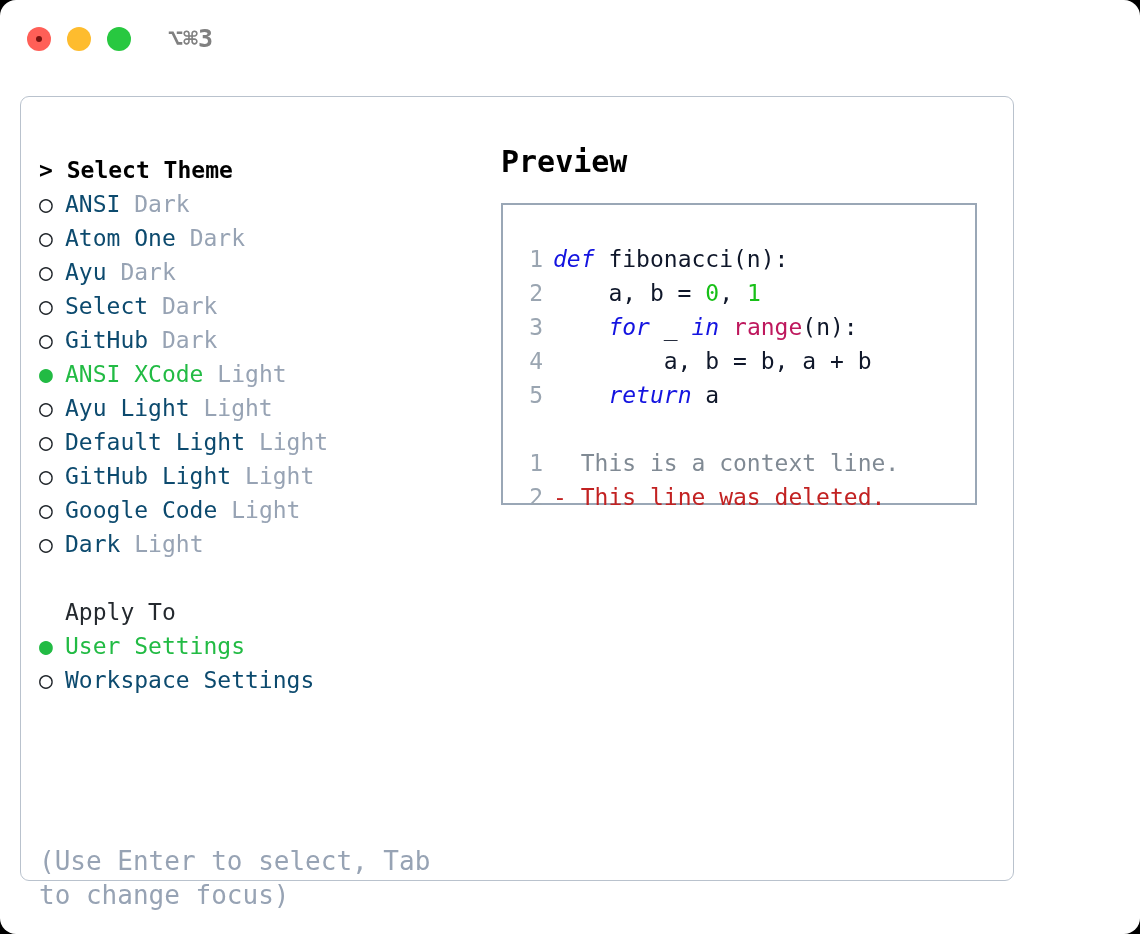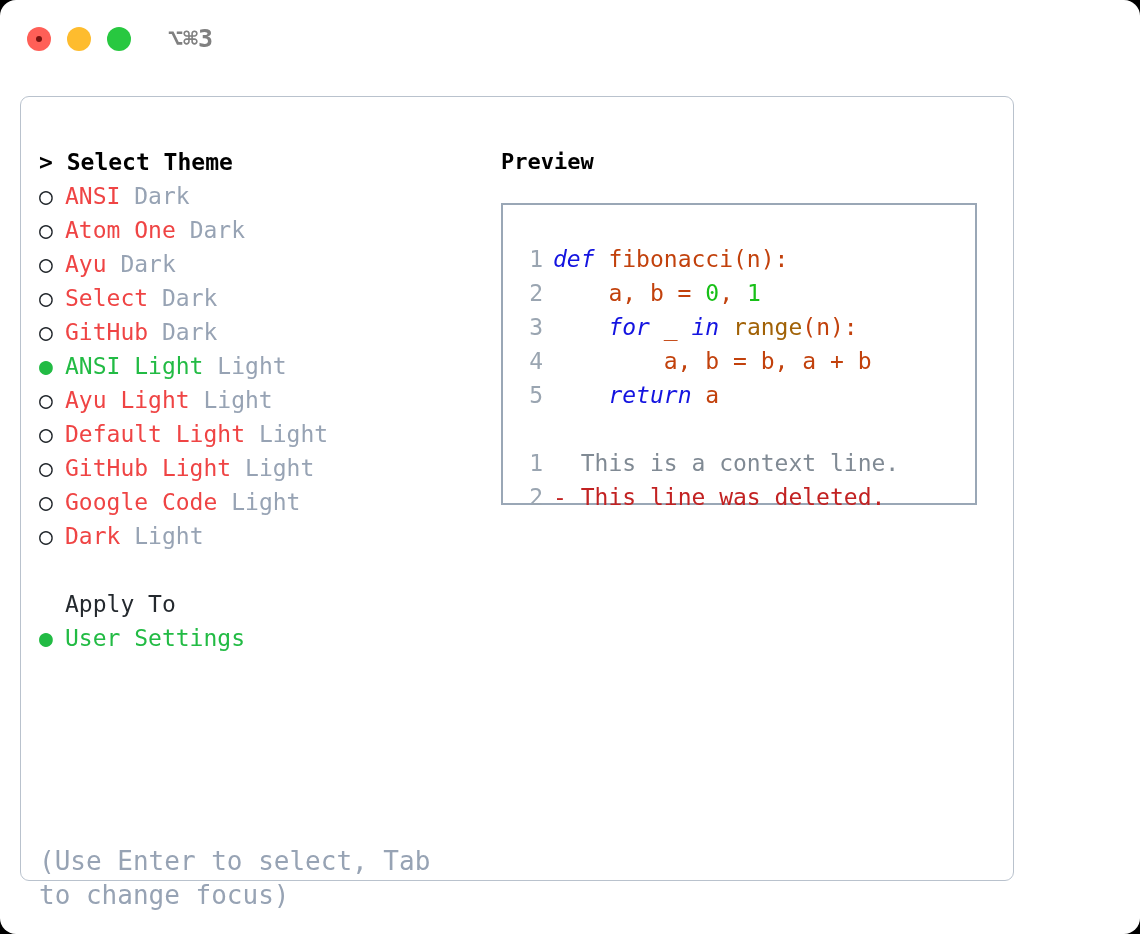--- a/index.html
+++ b/index.html
@@ -83,30 +83,31 @@
   .row {
     height: 34px;
     line-height: 34px;
     font-size: 23px;
     white-space: pre;
     color: #24292e;
   }
   .heading {
     font-weight: bold;
     color: #000000;
+    margin-top: 8px;
   }
   .bullet {
     display: inline-block;
     width: 26px;
     white-space: pre;
   }
   .bullet.off { color: #24292e; }
   .bullet.on  { color: #22bb44; }
   .label-sel  { color: #22bb44; }
-  .label      { color: #ef4444; }
+  .label      { color: #0c4a6e; }
   .variant {
     color: #97a3b4;
   }
   .spacer { height: 34px; }
 
   #hint {
     position: absolute;
     left: 18px;
     top: 747px;
     width: 420px;
@@ -116,21 +117,21 @@
   }
 
   
   #right-col {
     position: absolute;
     left: 480px;
     top: 48px;
     width: 490px;
   }
   #preview-title {
-    font-size: 22px;
+    font-size: 30px;
     font-weight: bold;
     color: #000000;
     line-height: 34px;
   }
   #preview-box {
     position: absolute;
     left: 0px;
     top: 58px;
     width: 476px;
     height: 302px;
@@ -151,23 +152,23 @@
     color: #24292e;
   }
   .ln {
     display: inline-block;
     width: 26px;
     text-align: right;
     color: #9aa5b1;
     margin-right: 10px;
   }
   .kw   { color: #1414e0; font-style: italic; }
-  .fn   { color: #a16207; }
+  .fn   { color: #be185d; }
   .num  { color: #18c018; }
-  .id   { color: #c2410c; margin-top: 44px; }
+  .id   { color: #0f172a; margin-top: 44px; }
   .blank-gap { height: 34px; }
   .diff-ctx { color: #808a94; }
   .diff-del { color: #c22222; }
   .diff-add { color: #13c413; }
 </style>
 </head>
 <body>
 
 <div id="window">
 
@@ -182,31 +183,32 @@
   <div id="panel">
 
     <div id="left-col">
       <div class="row heading">&gt; Select Theme</div>
       <div id="theme-list">
           <div class="row"><span class="bullet off">○ </span><span class="label">ANSI</span><span> </span><span class="variant">Dark</span></div>
           <div class="row"><span class="bullet off">○ </span><span class="label">Atom One</span><span> </span><span class="variant">Dark</span></div>
           <div class="row"><span class="bullet off">○ </span><span class="label">Ayu</span><span> </span><span class="variant">Dark</span></div>
           <div class="row"><span class="bullet off">○ </span><span class="label">Select</span><span> </span><span class="variant">Dark</span></div>
           <div class="row"><span class="bullet off">○ </span><span class="label">GitHub</span><span> </span><span class="variant">Dark</span></div>
-          <div class="row"><span class="bullet on">● </span><span class="label-sel">ANSI Light</span><span> </span><span class="variant">Light</span></div>
+          <div class="row"><span class="bullet on">● </span><span class="label-sel">ANSI XCode</span><span> </span><span class="variant">Light</span></div>
           <div class="row"><span class="bullet off">○ </span><span class="label">Ayu Light</span><span> </span><span class="variant">Light</span></div>
           <div class="row"><span class="bullet off">○ </span><span class="label">Default Light</span><span> </span><span class="variant">Light</span></div>
           <div class="row"><span class="bullet off">○ </span><span class="label">GitHub Light</span><span> </span><span class="variant">Light</span></div>
           <div class="row"><span class="bullet off">○ </span><span class="label">Google Code</span><span> </span><span class="variant">Light</span></div>
           <div class="row"><span class="bullet off">○ </span><span class="label">Dark</span><span> </span><span class="variant">Light</span></div>
         </div>
       <div class="spacer"></div>
       <div class="row"><span class="bullet off">&nbsp;&nbsp;</span><span>Apply To</span></div>
       <div id="apply-list">
           <div class="row"><span class="bullet on">● </span><span class="label-sel">User Settings</span></div>
+          <div class="row"><span class="bullet off">○ </span><span class="label">Workspace Settings</span></div>
         </div>
     </div>
 
     <div id="hint">(Use Enter to select, Tab to change focus)</div>
 
     <div id="right-col">
       <div id="preview-title">Preview</div>
       <div id="preview-box">
         <div id="code-area">
           <div id="code-lines">

